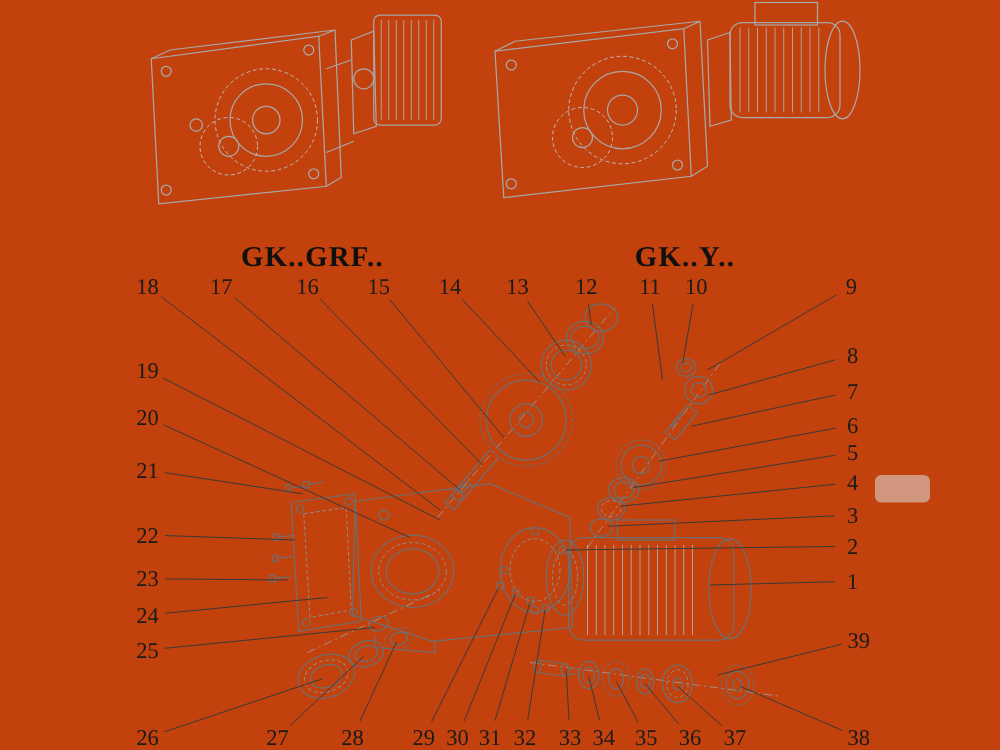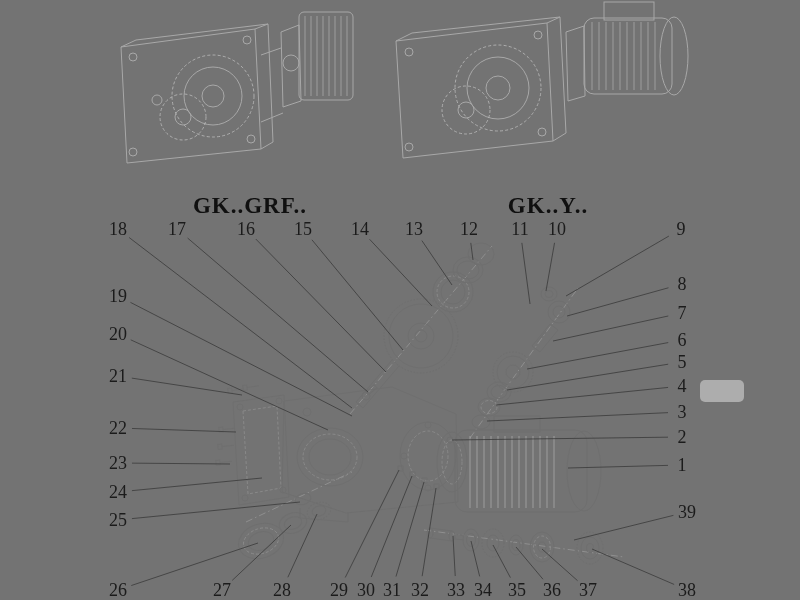--- a/index.html
+++ b/index.html
@@ -1,17 +1,17 @@
 <!DOCTYPE html>
 <html><head>
 <meta charset="utf-8">
 <style>
   html,body { margin:0; padding:0; background:#ffffff; }
   #stage {
-    position:relative; width:800px; height:600px; background:#737373;
+    position:relative; width:800px; height:600px; background:#c2410c;
     overflow:hidden; font-family:"Liberation Serif", serif;
   }
   svg { position:absolute; left:0; top:0; }
   
   .ln  { fill:none; stroke:#a8a8a8; stroke-width:1; }
   .lnd { fill:none; stroke:#bcbcbc; stroke-width:.8; stroke-dasharray:3 2.2; }
   .fin { stroke:#b0b0b0; stroke-width:.7; }
   
   .p  { fill:none; stroke:#6f6f6f; stroke-width:1; }
   .pd { fill:none; stroke:#8e8e8e; stroke-width:.8; stroke-dasharray:3 2; }

